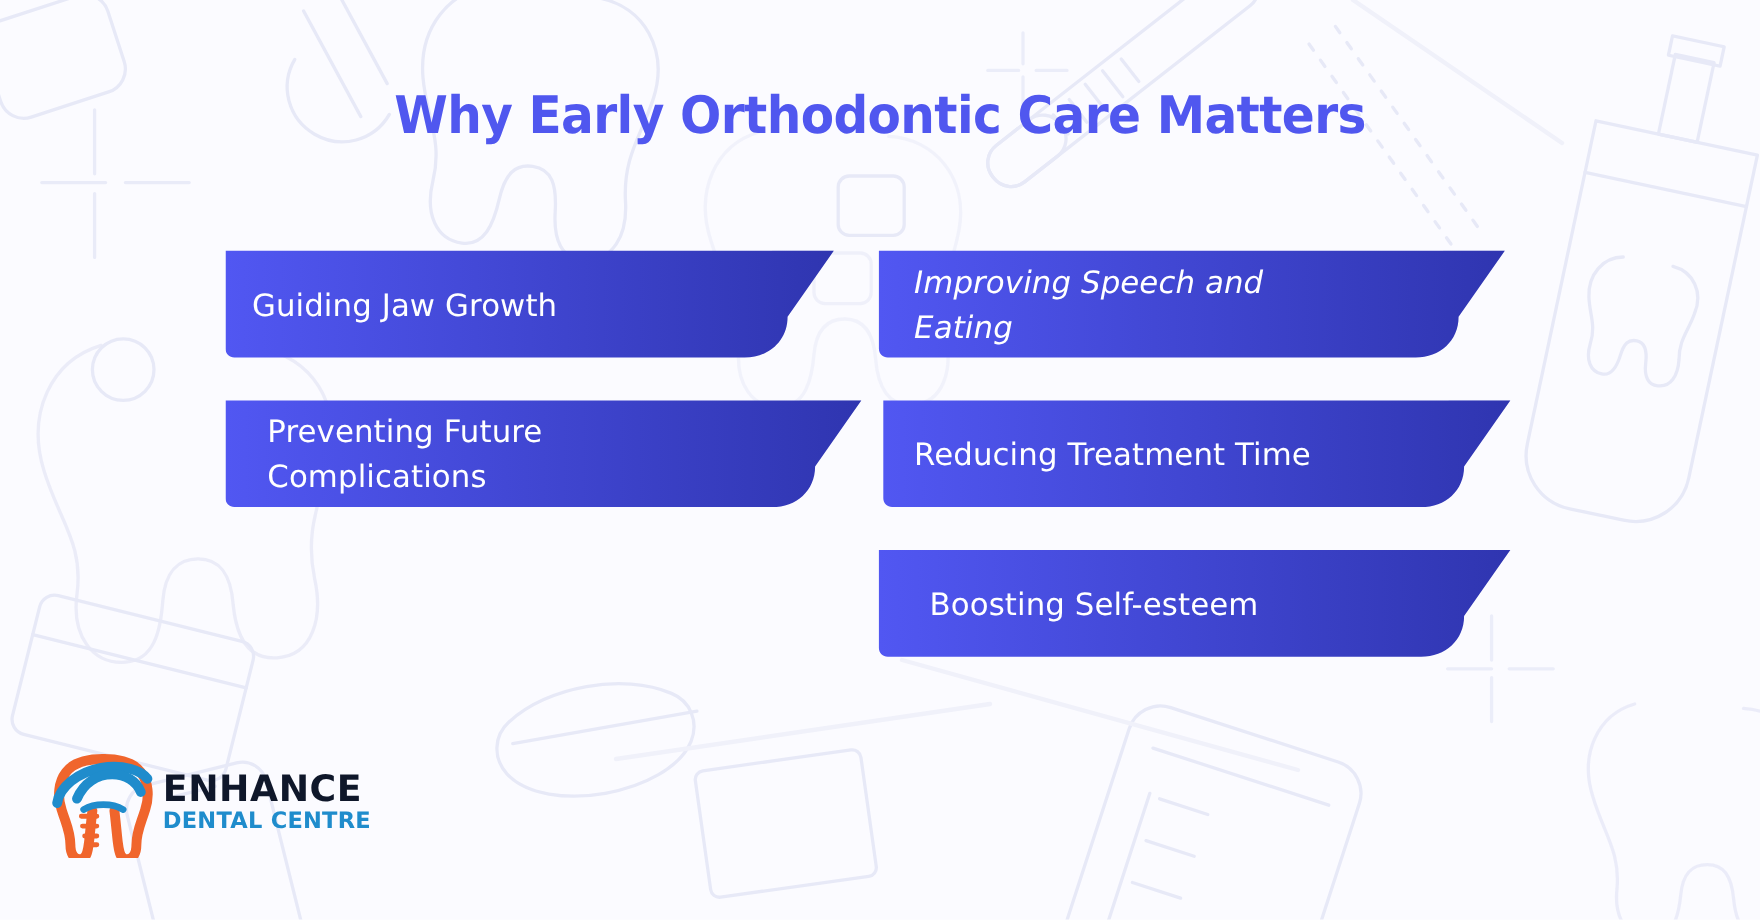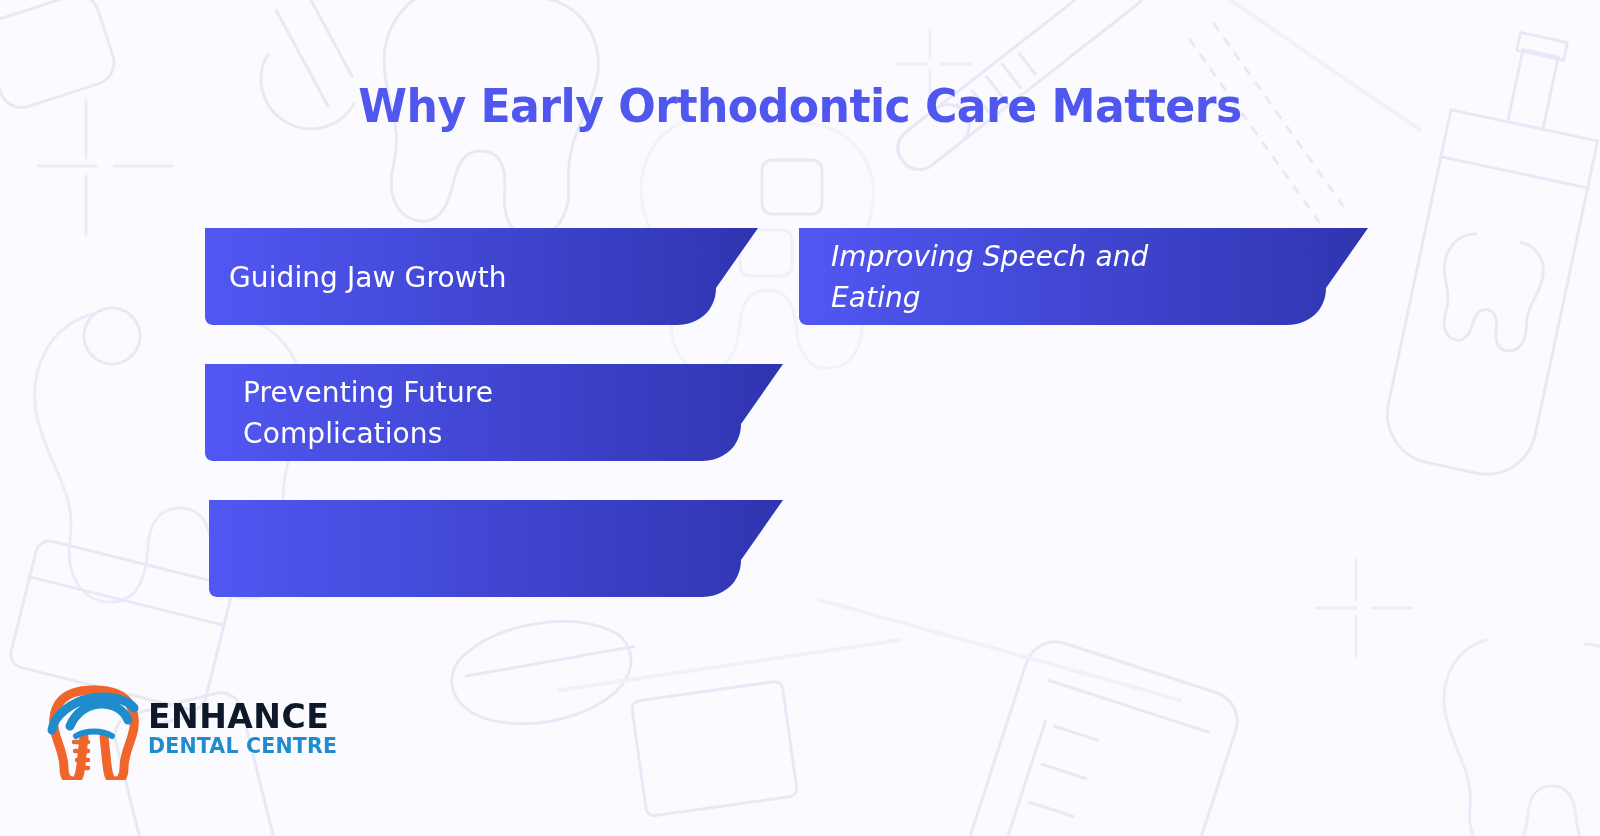--- a/index.html
+++ b/index.html
@@ -29,21 +29,21 @@
     transform:scaleX(0.94);
   }
 
   
   #ribbons {
     position:absolute;
     top:226px; left:205px;
     width:1180px;
     z-index:4;
   }
-  .ribbon-row { display:flex; gap:0; }
+  .ribbon-row { display:flex; gap:0;justify-content:flex-end; }
   .ribbon-row + .ribbon-row { margin-top:32px; }
 
   .ribbon-cell { position:relative; width:590px; height:104px; }
   .ribbon-cell.right-col { padding-left:0; }
 
   .ribbon-svg { position:absolute; top:0; left:0; }
 
   .ribbon-label {
     position:absolute;
     top:0; left:0;
@@ -212,37 +212,52 @@
           </linearGradient>
         </defs>
         <path d="M578 2 L522 78 L522 2 Z" fill="#ccd2f0"></path>
         <path d="M0 2 H578 L536 62 C536 84 519 99 497 99 H8 C3.6 99 0 95.4 0 91 Z" fill="url(#g2)"></path>
         <path d="M522 78 C522 62 535 50 551 50 C535 50 522 62 522 78 Z" fill="#b9c1e8" opacity="0.5"></path>
       </svg>
       <div class="ribbon-label indent">Preventing Future
 Complications</div>
     </div>
 
+    <div class="ribbon-cell right-col">
+      <svg class="ribbon-svg" width="590" height="104" viewBox="0 0 590 104" xmlns="http://www.w3.org/2000/svg">
+        <defs>
+          <linearGradient id="g3" x1="0" y1="0" x2="1" y2="0">
+            <stop offset="0" stop-color="#5157f2"></stop>
+              <stop offset="1" stop-color="#2f35b0"></stop>
+          </linearGradient>
+        </defs>
+        <path d="M578 2 L522 78 L522 2 Z" fill="#ccd2f0"></path>
+        <path d="M8 2 H578 L536 62 C536 84 519 99 497 99 H16 C11.6 99 8 95.4 8 91 Z" fill="url(#g3)"></path>
+        <path d="M522 78 C522 62 535 50 551 50 C535 50 522 62 522 78 Z" fill="#b9c1e8" opacity="0.5"></path>
+      </svg>
+      <div class="ribbon-label" style="padding-left:36px;">Reducing Treatment Time</div>
+    </div>
   </div>
 
   <div class="ribbon-row">
 
 
     <div class="ribbon-cell right-col">
       <svg class="ribbon-svg" width="590" height="104" viewBox="0 0 590 104" xmlns="http://www.w3.org/2000/svg">
         <defs>
           <linearGradient id="g5" x1="0" y1="0" x2="1" y2="0">
             <stop offset="0" stop-color="#5157f2"></stop>
               <stop offset="1" stop-color="#2f35b0"></stop>
           </linearGradient>
         </defs>
         <path d="M578 2 L522 78 L522 2 Z" fill="#ccd2f0"></path>
         <path d="M4 2 H578 L536 62 C536 84 519 99 497 99 H12 C7.6 99 4 95.4 4 91 Z" fill="url(#g5)"></path>
         <path d="M522 78 C522 62 535 50 551 50 C535 50 522 62 522 78 Z" fill="#b9c1e8" opacity="0.5"></path>
       </svg>
+      <div class="ribbon-label indent" style="padding-left:50px;">Boosting Self-esteem</div>
     </div>
   </div>
 
 </div>
 
 <div id="logo">
   <svg id="logo-mark" viewBox="0 0 96 104" fill="none" xmlns="http://www.w3.org/2000/svg">
 
     <path d="M48 14c-16 0-28 4-34 12-7 9-8 22-4 34 4 13 8 20 8 32 0 9 4 14 10 13 5-1 6-8 7-16 1-9 2-20 3-28" stroke="#f0652c" stroke-width="9" stroke-linecap="round" fill="none"></path>
     <path d="M48 14c16 0 28 4 34 12 7 9 8 22 4 34-4 13-8 20-8 32 0 9-4 14-10 13-5-1-6-8-7-16-1-9-2-20-3-28" stroke="#f0652c" stroke-width="9" stroke-linecap="round" fill="none"></path>

